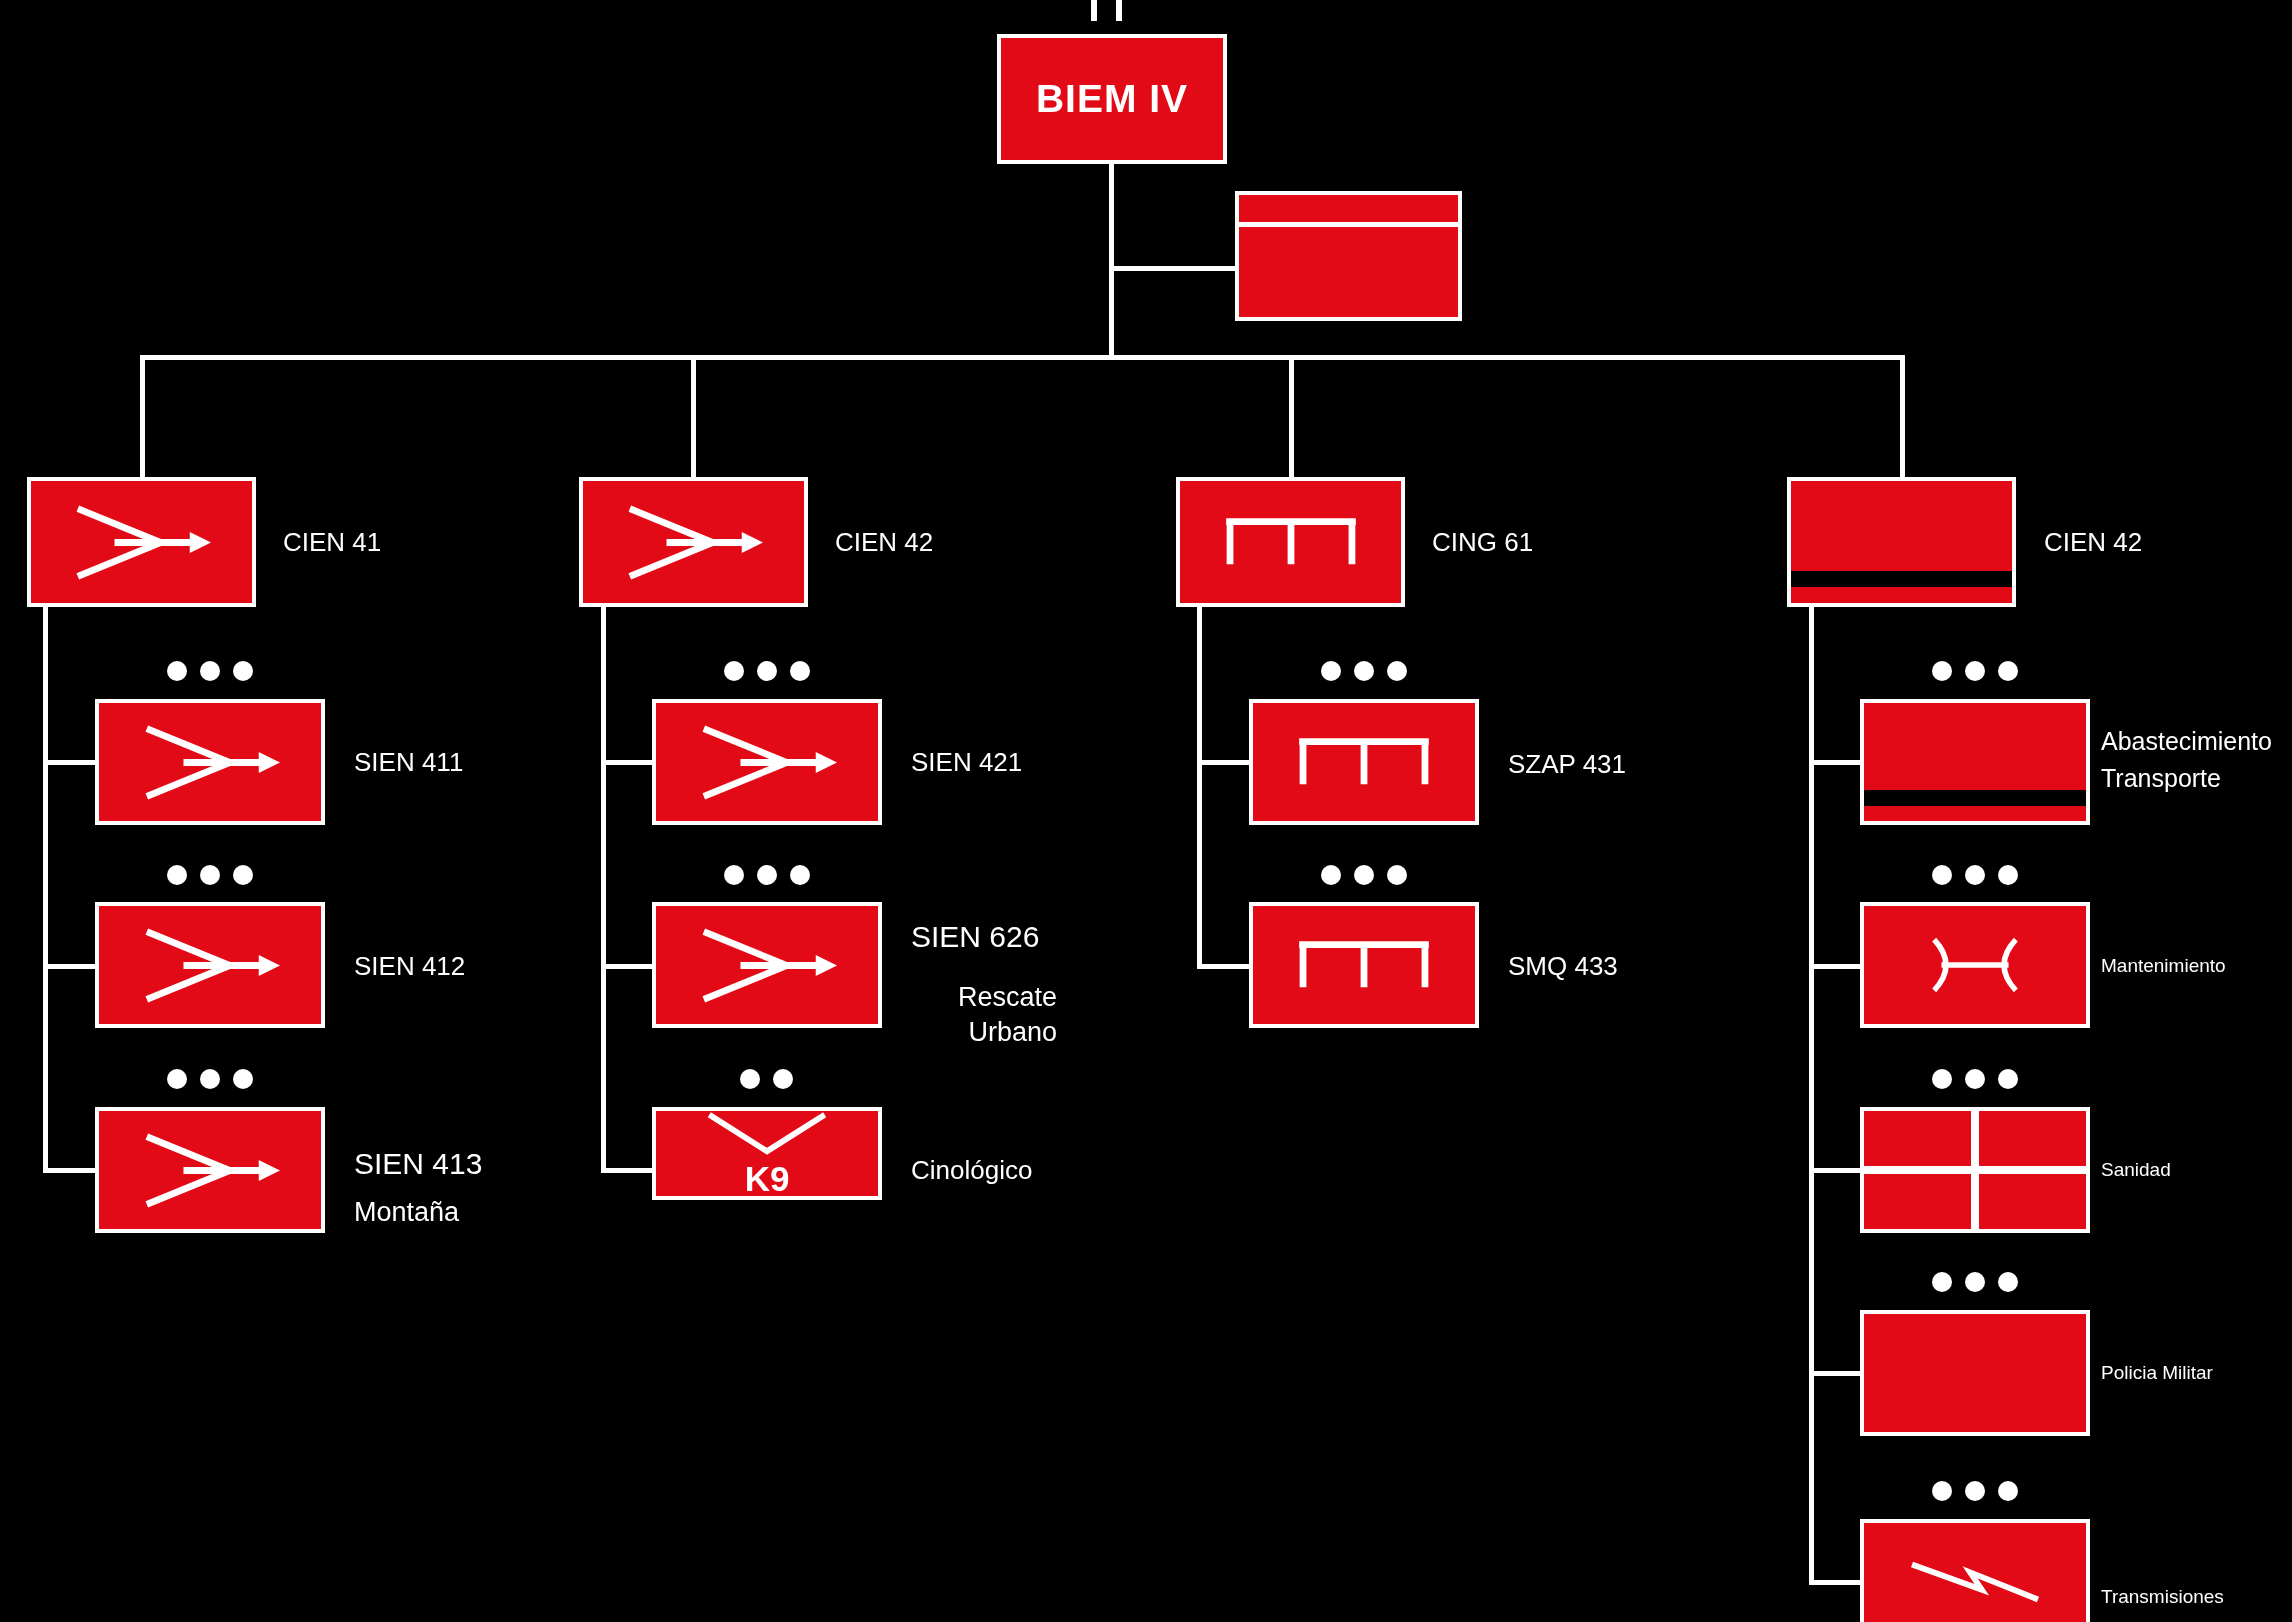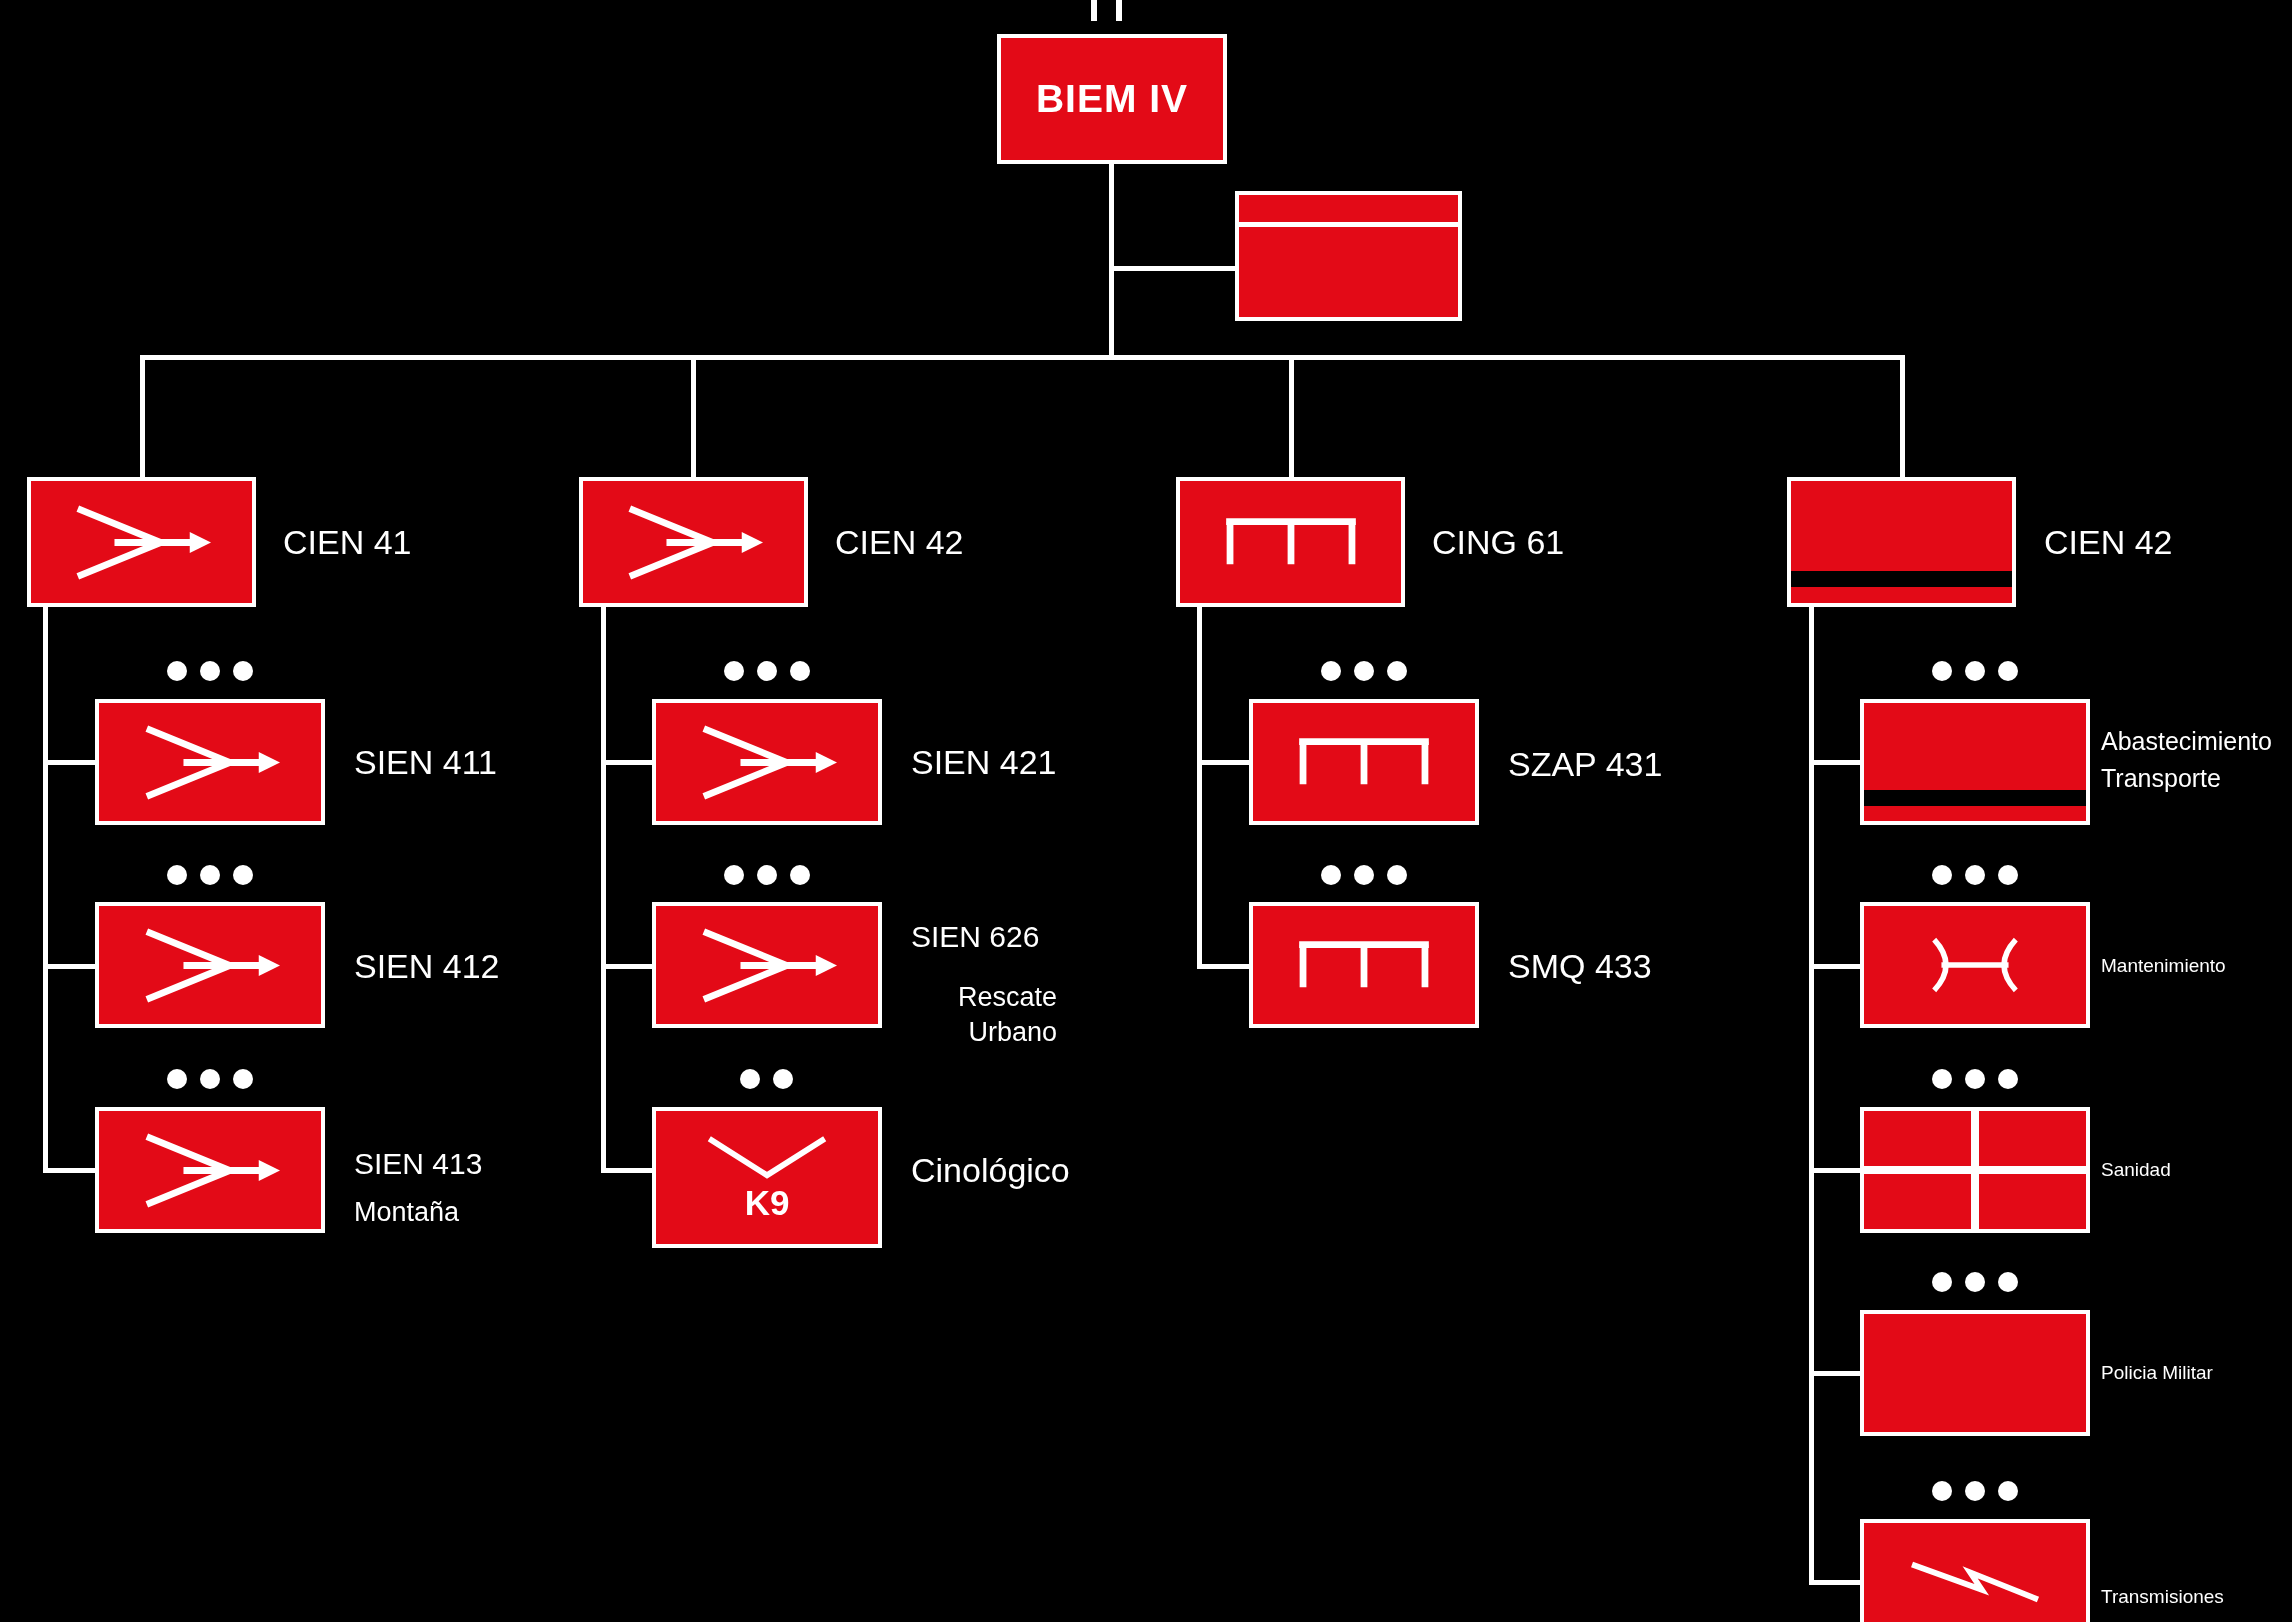--- a/index.html
+++ b/index.html
@@ -8,21 +8,21 @@
     background:#000000; overflow:hidden;
     font-family:"Liberation Sans", sans-serif;
   }
   .line { position:absolute; background:#ffffff; }
   .box {
     position:absolute; background:#e30a17; border:4.9px solid #ffffff;
     box-sizing:border-box; display:flex; align-items:center; justify-content:center;
     overflow:hidden;
   }
   .root-text { color:#ffffff; font-size:39px; font-weight:bold; letter-spacing:1px; }
-  .lbl { position:absolute; color:#ffffff; font-size:34px; white-space:nowrap; }
+  .lbl { position:absolute; color:#ffffff; font-size:26px; white-space:nowrap; }
   .vcenter { transform:translateY(-50%); }
   .lblblock { position:absolute; color:#ffffff; }
   .lblblock .main { font-size:30px; }
   .lblblock .note { font-size:27px; margin-top:13.6px; line-height:35px; }
   .wrapnote { white-space:normal; }
   .lbl-small { font-size:19px; }
   .wrap200 { width:204px; white-space:normal; line-height:37px; }
   .dots { position:absolute; display:flex; gap:12.6px; }
   .dot { width:20.4px; height:20.4px; background:#ffffff; border-radius:50%; }
   .hq-stripe { position:absolute; left:0; right:0; top:27px; height:4.9px; background:#ffffff; }
@@ -184,21 +184,21 @@
   </div>
   <div class="lblblock" style="left:911px; top:920px;">
     <div class="main">SIEN 626</div>
     <div class="note wrapnote" style="width:146px; margin-top:26px;text-align:right;">Rescate Urbano</div>
   </div>
 
   <div class="dots" style="left:740px; top:1069px;">
       <div class="dot"></div>
       <div class="dot"></div>
     </div>
-  <div class="box" style="left:652px; top:1107px; width:230px; height:141px;">
+  <div class="box" style="left:652px; top:1107px; width:230px; height:93px;">
     <div class="k9-wrap">
       <svg width="136" height="50" viewBox="0 0 140 52">
         <polyline points="10,6 70,44 130,6" fill="none" stroke="#fff" stroke-width="6"></polyline>
       </svg>
       <div class="k9-text">K9</div>
     </div>
   </div>
   <div class="lbl vcenter" style="left:911px; top:1170px;">Cinológico</div>
 
   <div class="dots" style="left:1321px; top:661px;">

